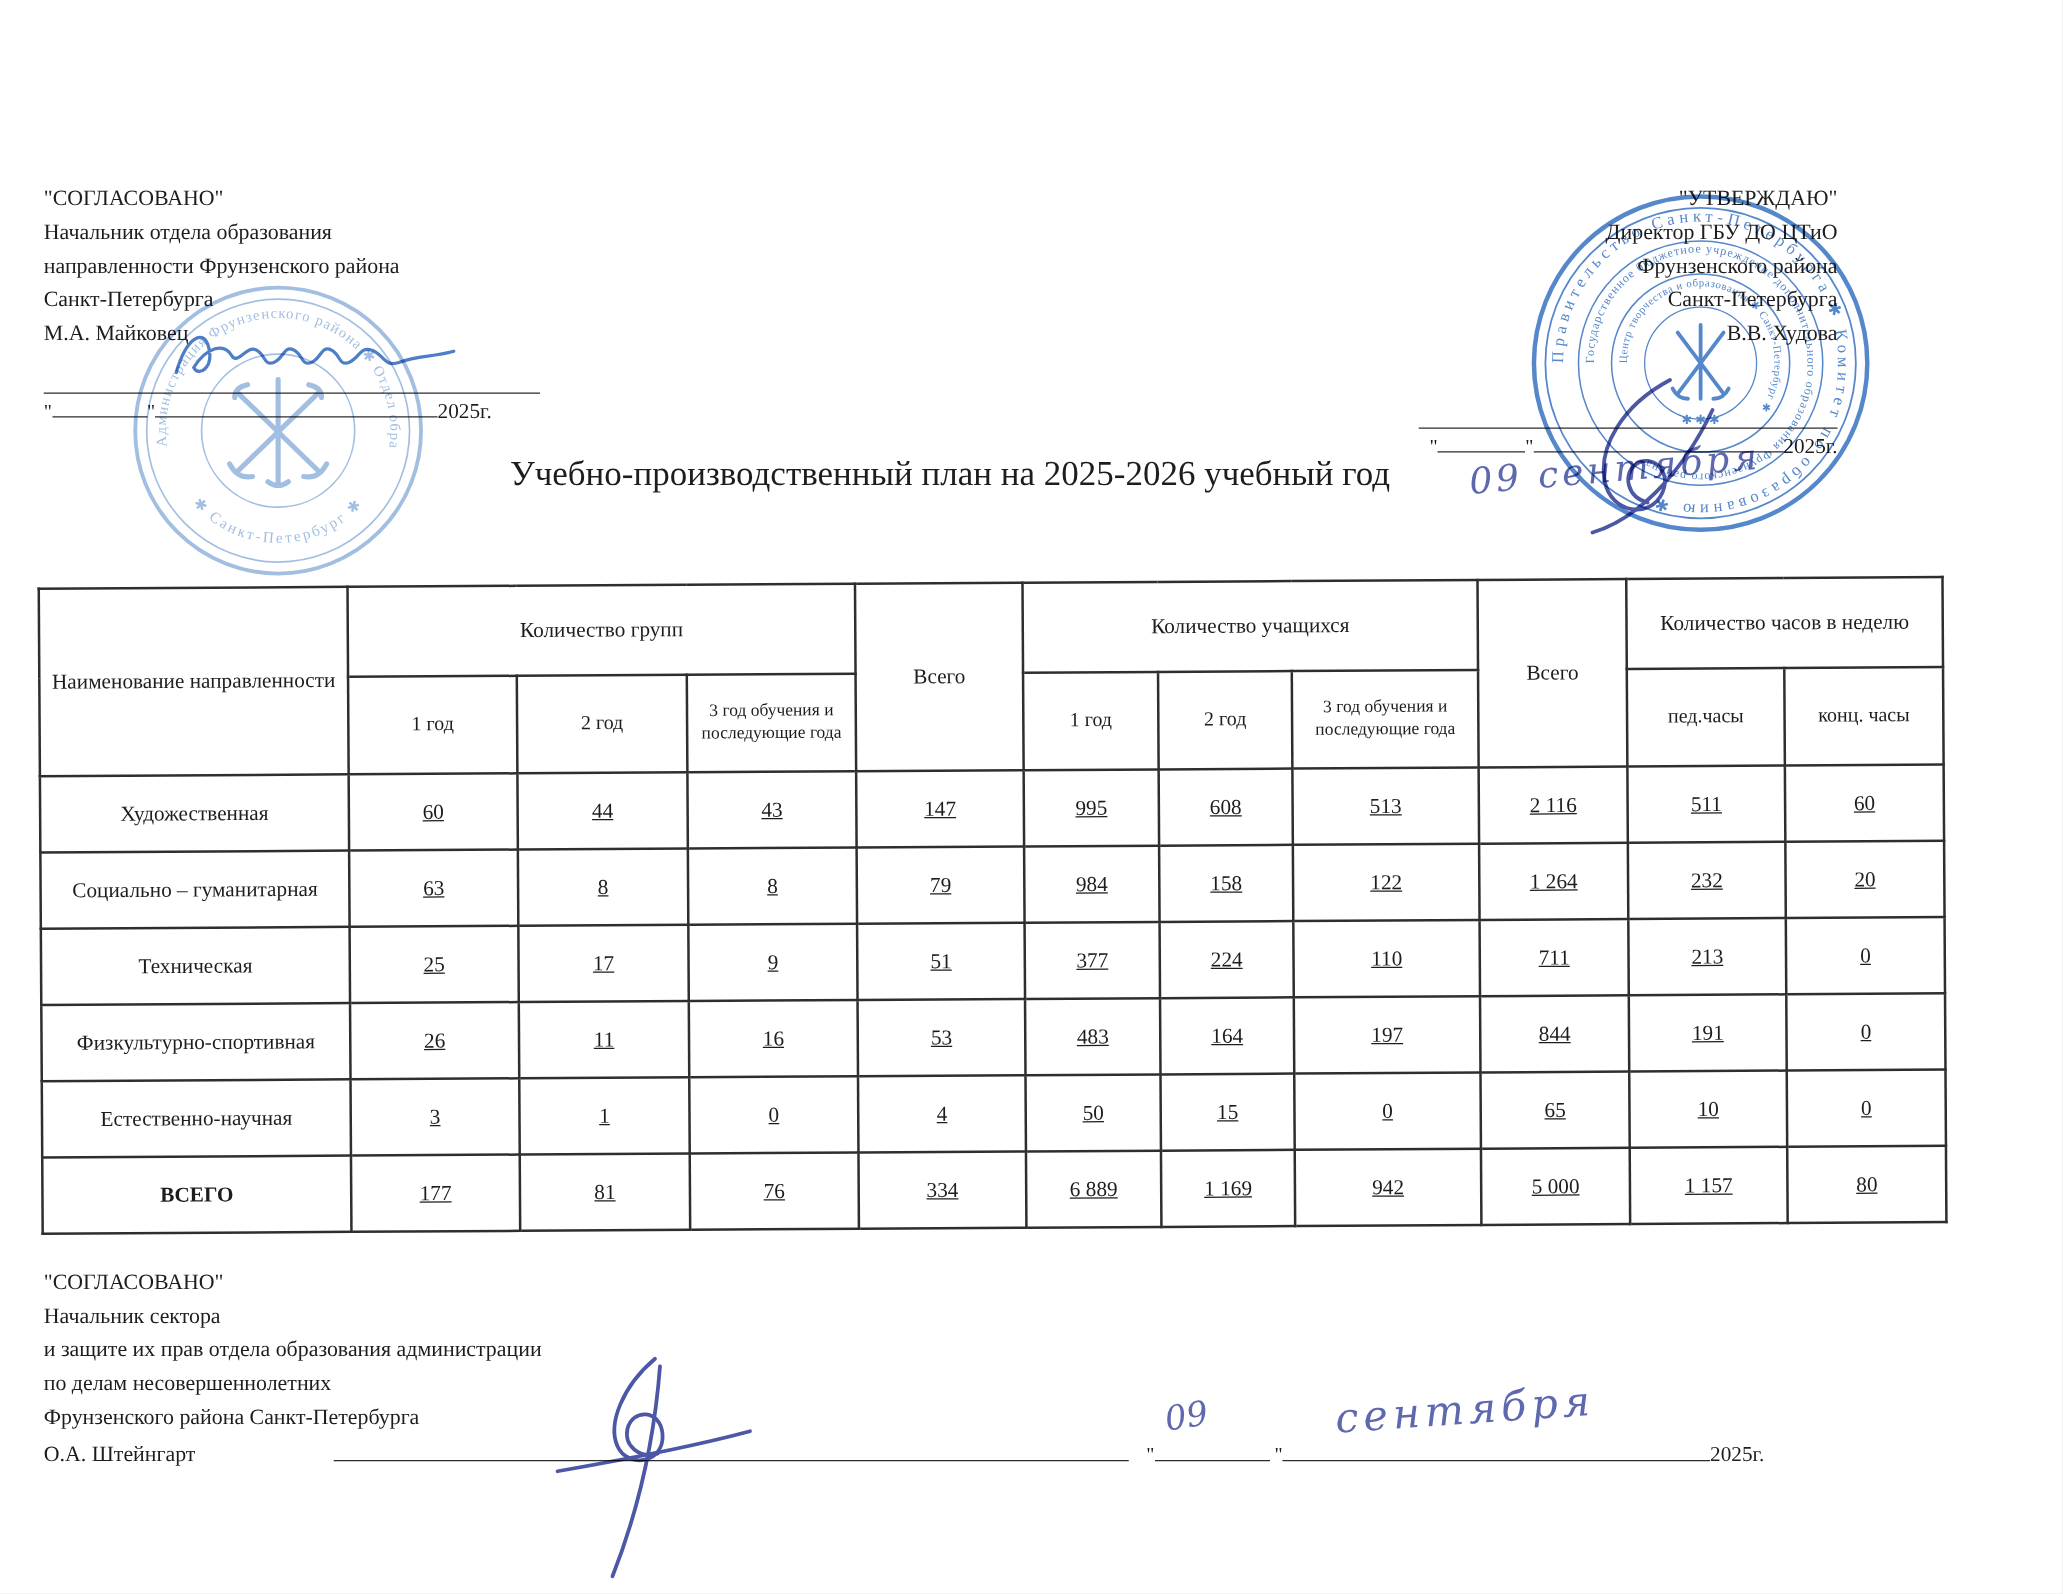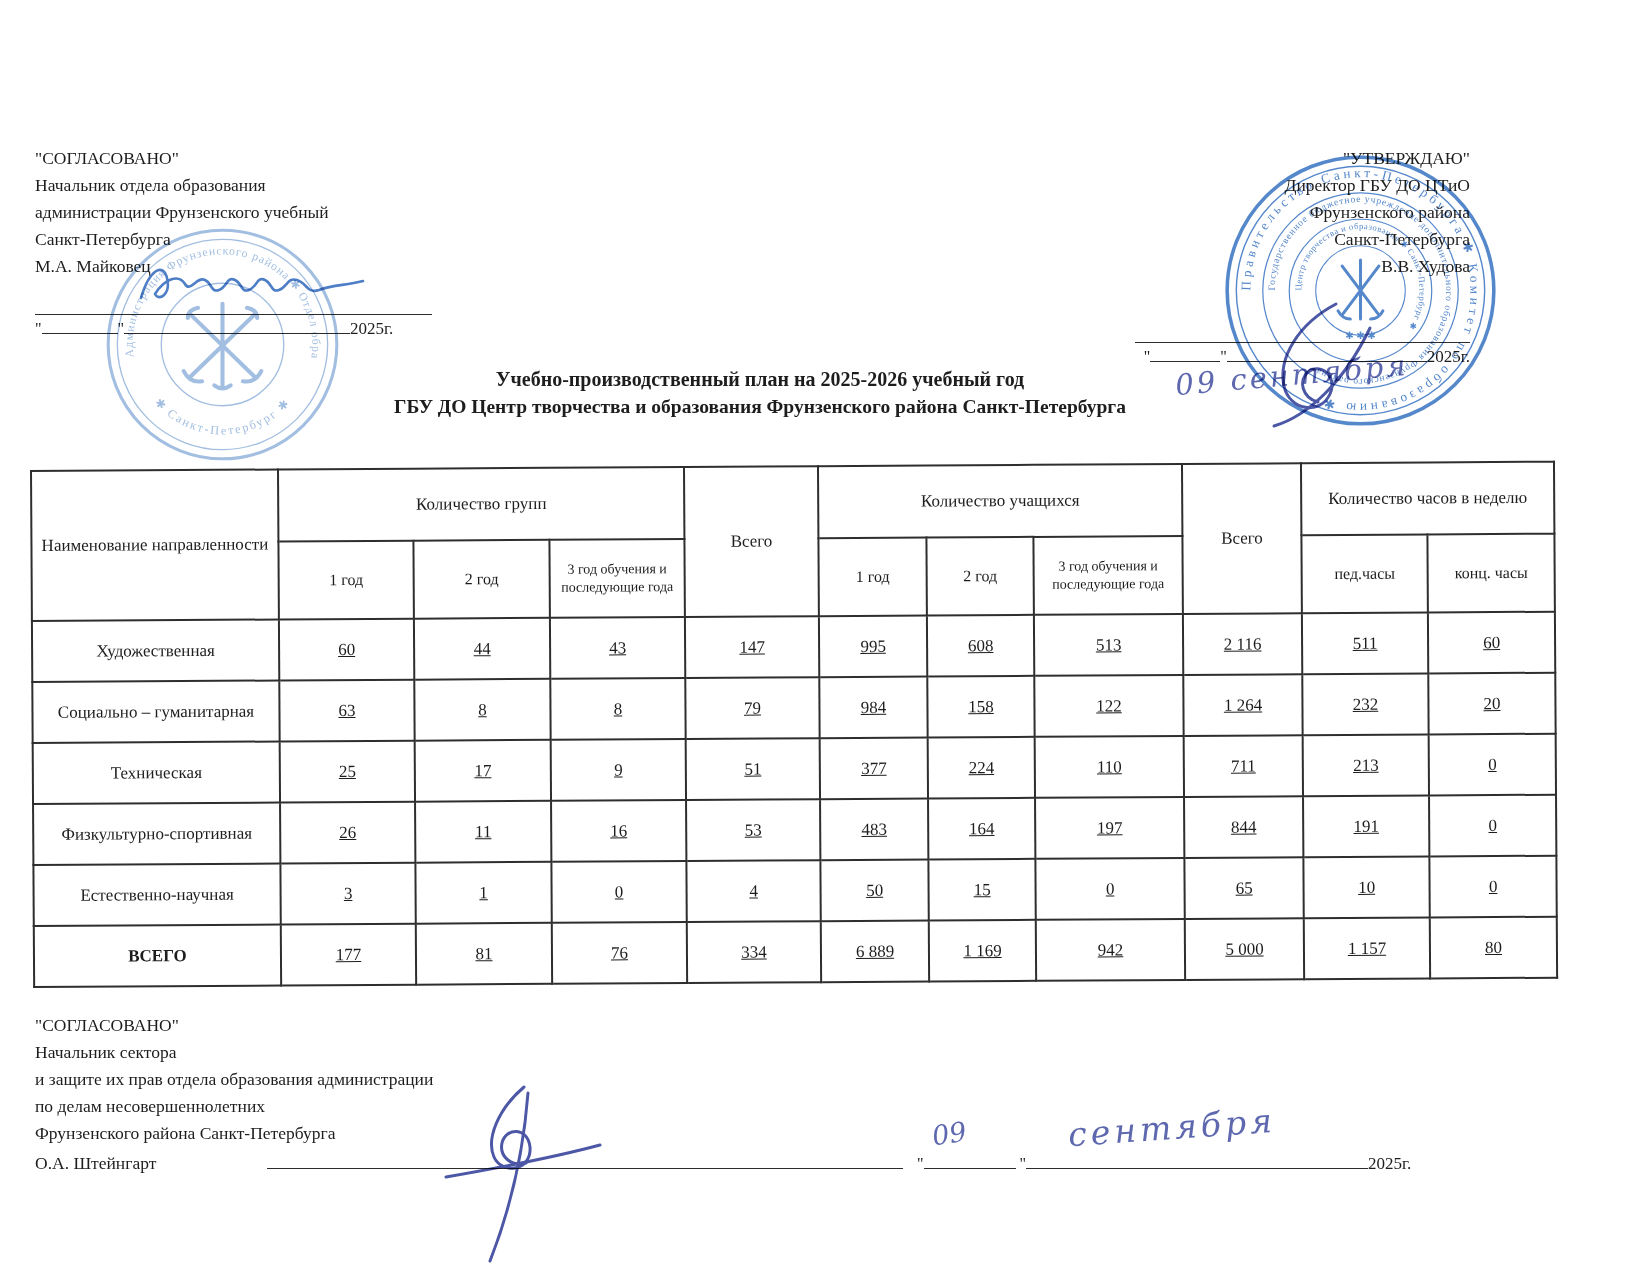--- a/index.html
+++ b/index.html
@@ -10,21 +10,21 @@
   }
   .abs{position:absolute;}
   .ln{font-size:17.5px;line-height:27px;white-space:nowrap;}
   .blk-right{text-align:right;}
   .solidline{border-bottom:1.7px solid #2c2c2c;height:0;margin-top:10px;}
   .dateline{font-size:17px;margin-top:3px;white-space:nowrap;}
   .ul{display:inline-block;border-bottom:1.5px solid #2c2c2c;height:15px;vertical-align:baseline;}
   .q{font-size:16px;}
   .yr{font-size:17px;}
   .title{width:1460px;left:30px;top:366px;text-align:center;}
-  .title .t1{font-size:20px;font-weight:bold;line-height:27px;}
+  .title .t1{font-size:28px;font-weight:normal;line-height:27px;}
   .title .t2{font-size:19.5px;font-weight:bold;line-height:27px;}
   .tablewrap{left:30px;top:470px;transform:rotate(-0.35deg);transform-origin:0 0;}
   table.plan{border-collapse:collapse;table-layout:fixed;width:1523px;background:transparent;}
   table.plan th,table.plan td{
     border:2px solid #2e2e2e;text-align:center;vertical-align:middle;
     font-weight:normal;padding:2px 4px;overflow:hidden;
   }
   .h-main{font-size:17px;}
   .h-sub{font-size:16px;}
   .h-sub3{font-size:14px;line-height:18px;}
@@ -41,21 +41,21 @@
   .nameline{font-size:17.5px;white-space:nowrap;margin-top:6px;}
 </style>
 </head>
 <body>
 
 <div class="page">
 
   <div class="abs" style="left:35px;top:145px;width:420px;">
     <div class="ln">"СОГЛАСОВАНО"</div>
     <div class="ln">Начальник отдела образования</div>
-    <div class="ln">администрации Фрунзенского учебный</div>
+    <div class="ln">направленности Фрунзенского района</div>
     <div class="ln">Санкт-Петербурга</div>
     <div class="ln">М.А. Майковец</div>
     <div class="solidline" style="width:397px;margin-top:34px;"></div>
     <div class="dateline">
       <span class="q">"</span><span class="ul" style="width:76px;"></span><span class="q">"</span><span class="ul" style="width:226px;"></span><span class="yr">2025г.</span>
     </div>
   </div>
 
   <div class="abs blk-right" style="right:180px;top:145px;width:420px;">
     <div class="ln">"УТВЕРЖДАЮ"</div>
@@ -64,21 +64,20 @@
     <div class="ln">Санкт-Петербурга</div>
     <div class="ln">В.В. Худова</div>
     <div class="solidline" style="width:335px;margin-left:85px;margin-top:62px;"></div>
     <div class="dateline">
       <span class="q">"</span><span class="ul" style="width:70px;"></span><span class="q">"</span><span class="ul" style="width:200px;"></span><span class="yr">2025г.</span>
     </div>
   </div>
 
   <div class="abs title">
     <div class="t1">Учебно-производственный план на 2025-2026 учебный год</div>
-    <div class="t2">ГБУ ДО Центр творчества и образования Фрунзенского района Санкт-Петербурга</div>
   </div>
 
   <div class="abs tablewrap">
     <table class="plan">
       <colgroup>
         <col style="width:247px">
           <col style="width:135px">
           <col style="width:136px">
           <col style="width:135px">
         <col style="width:134px">

